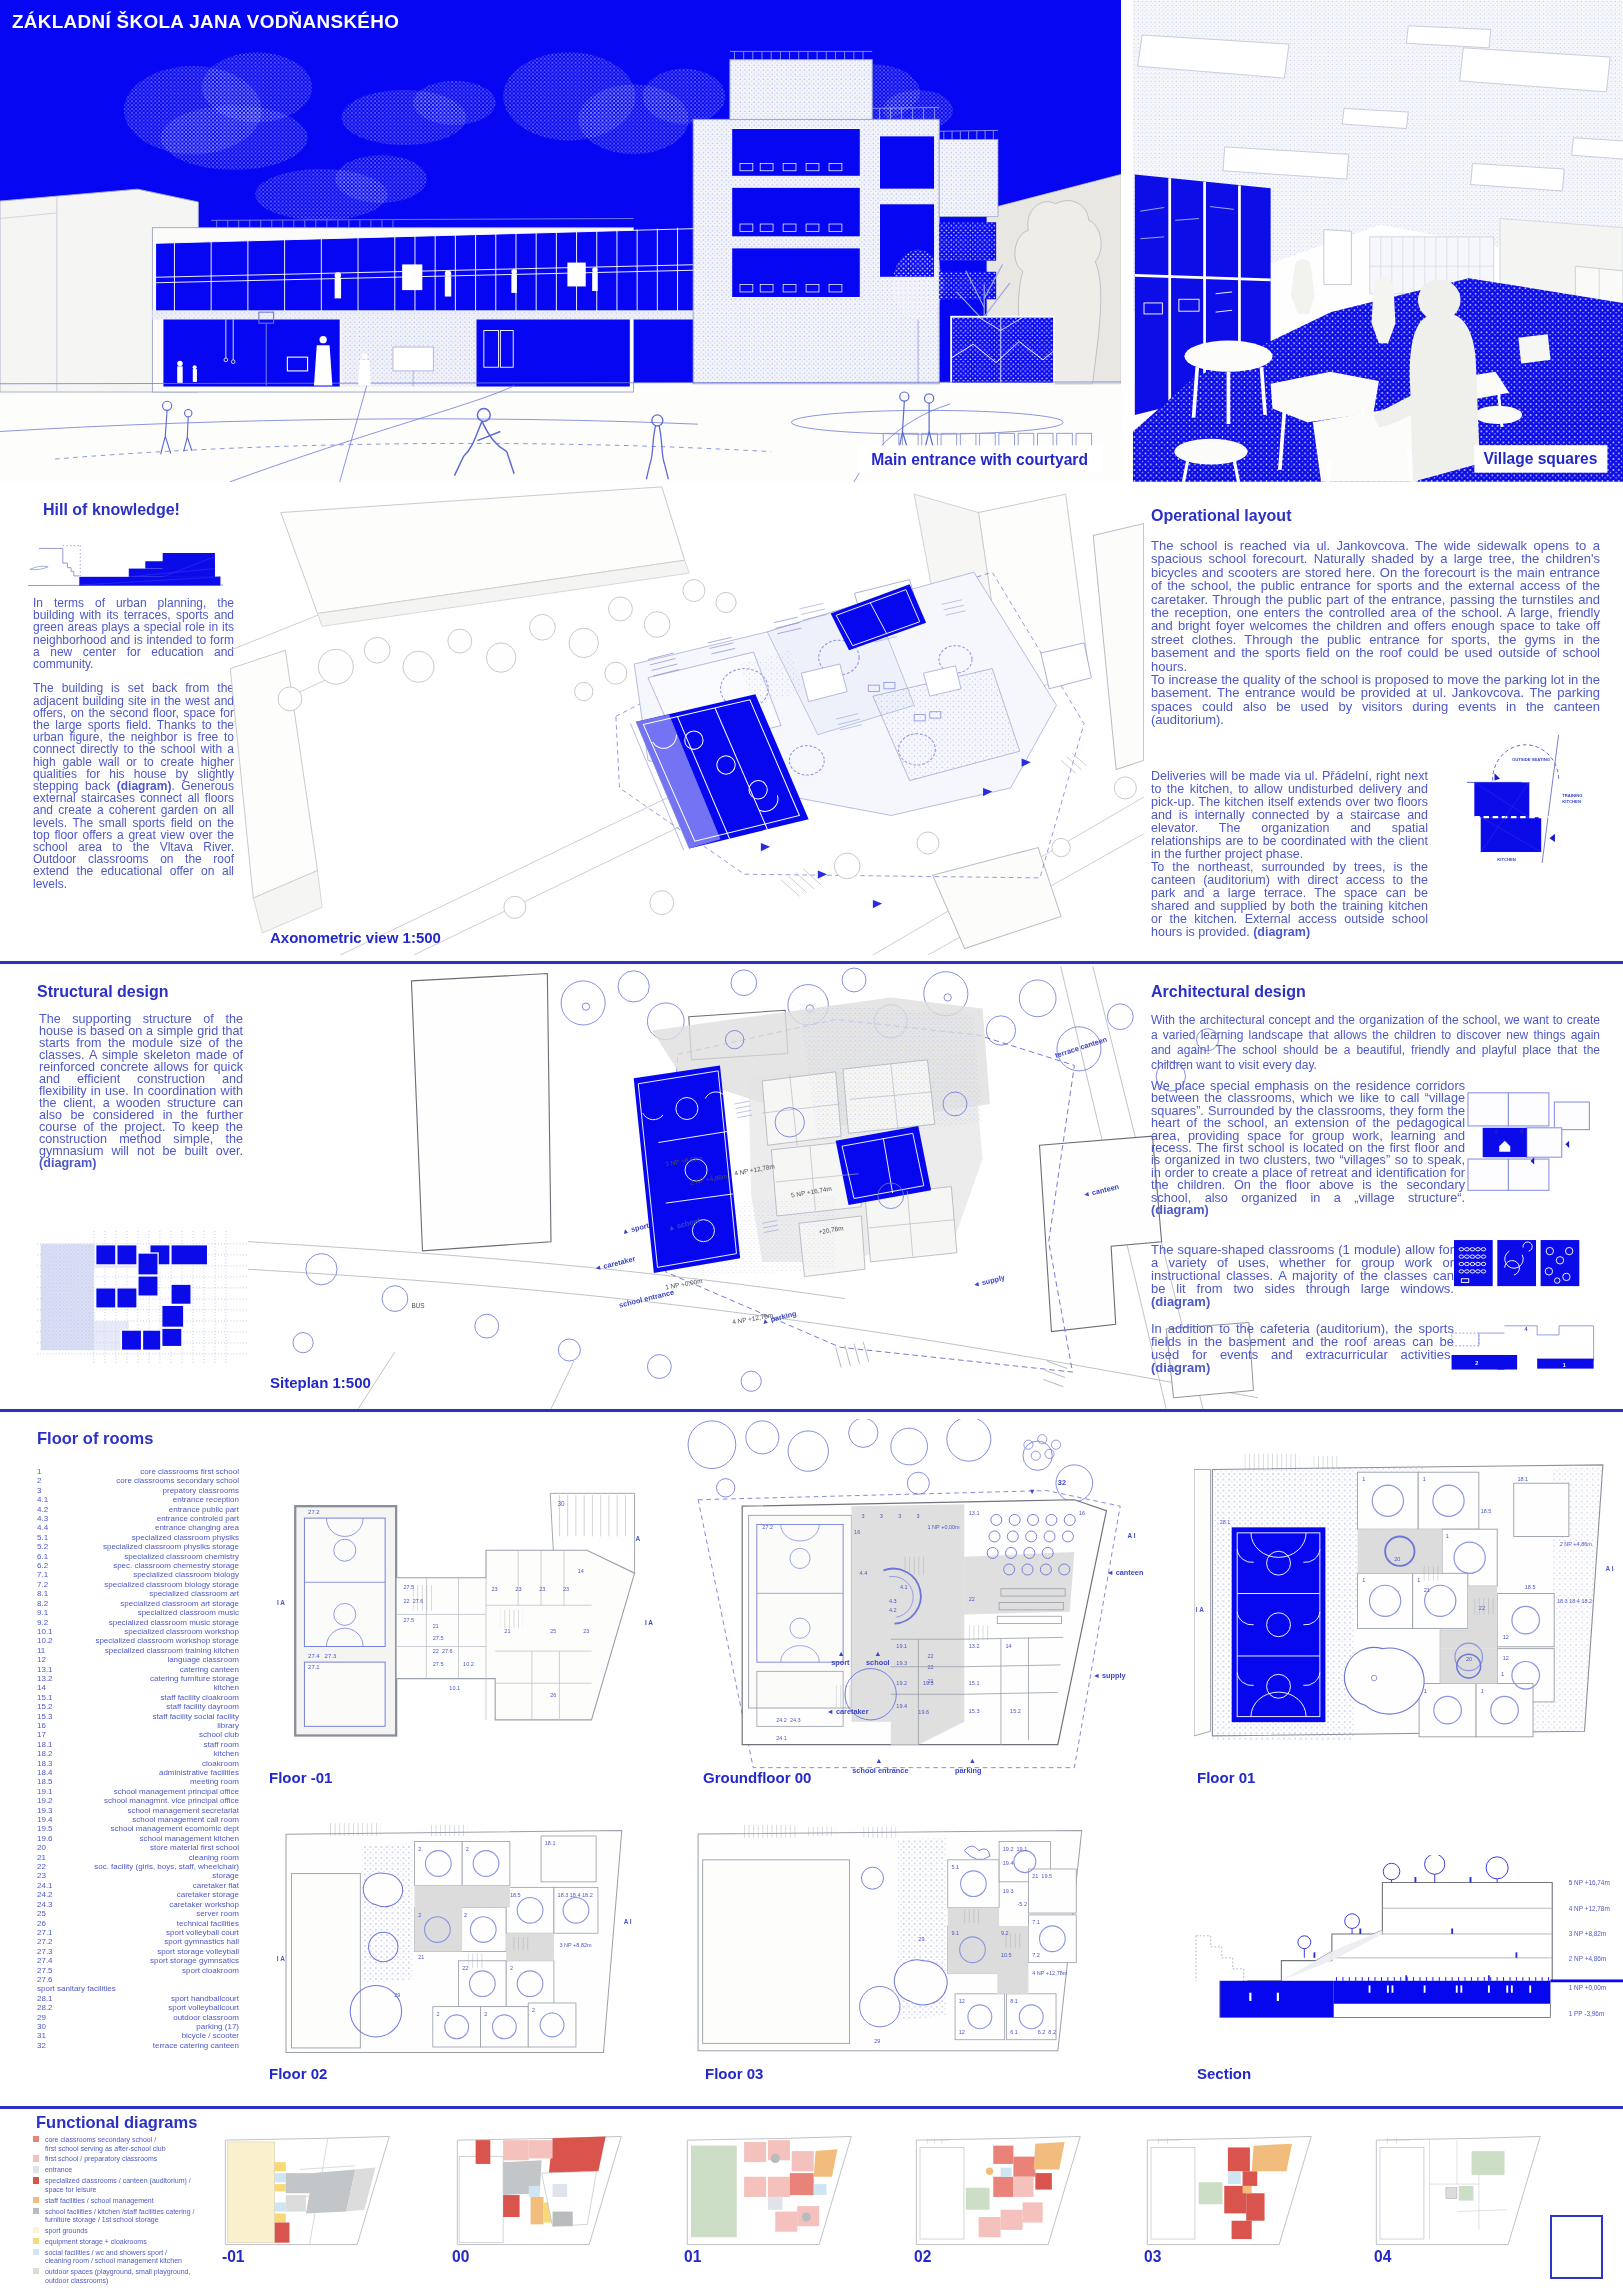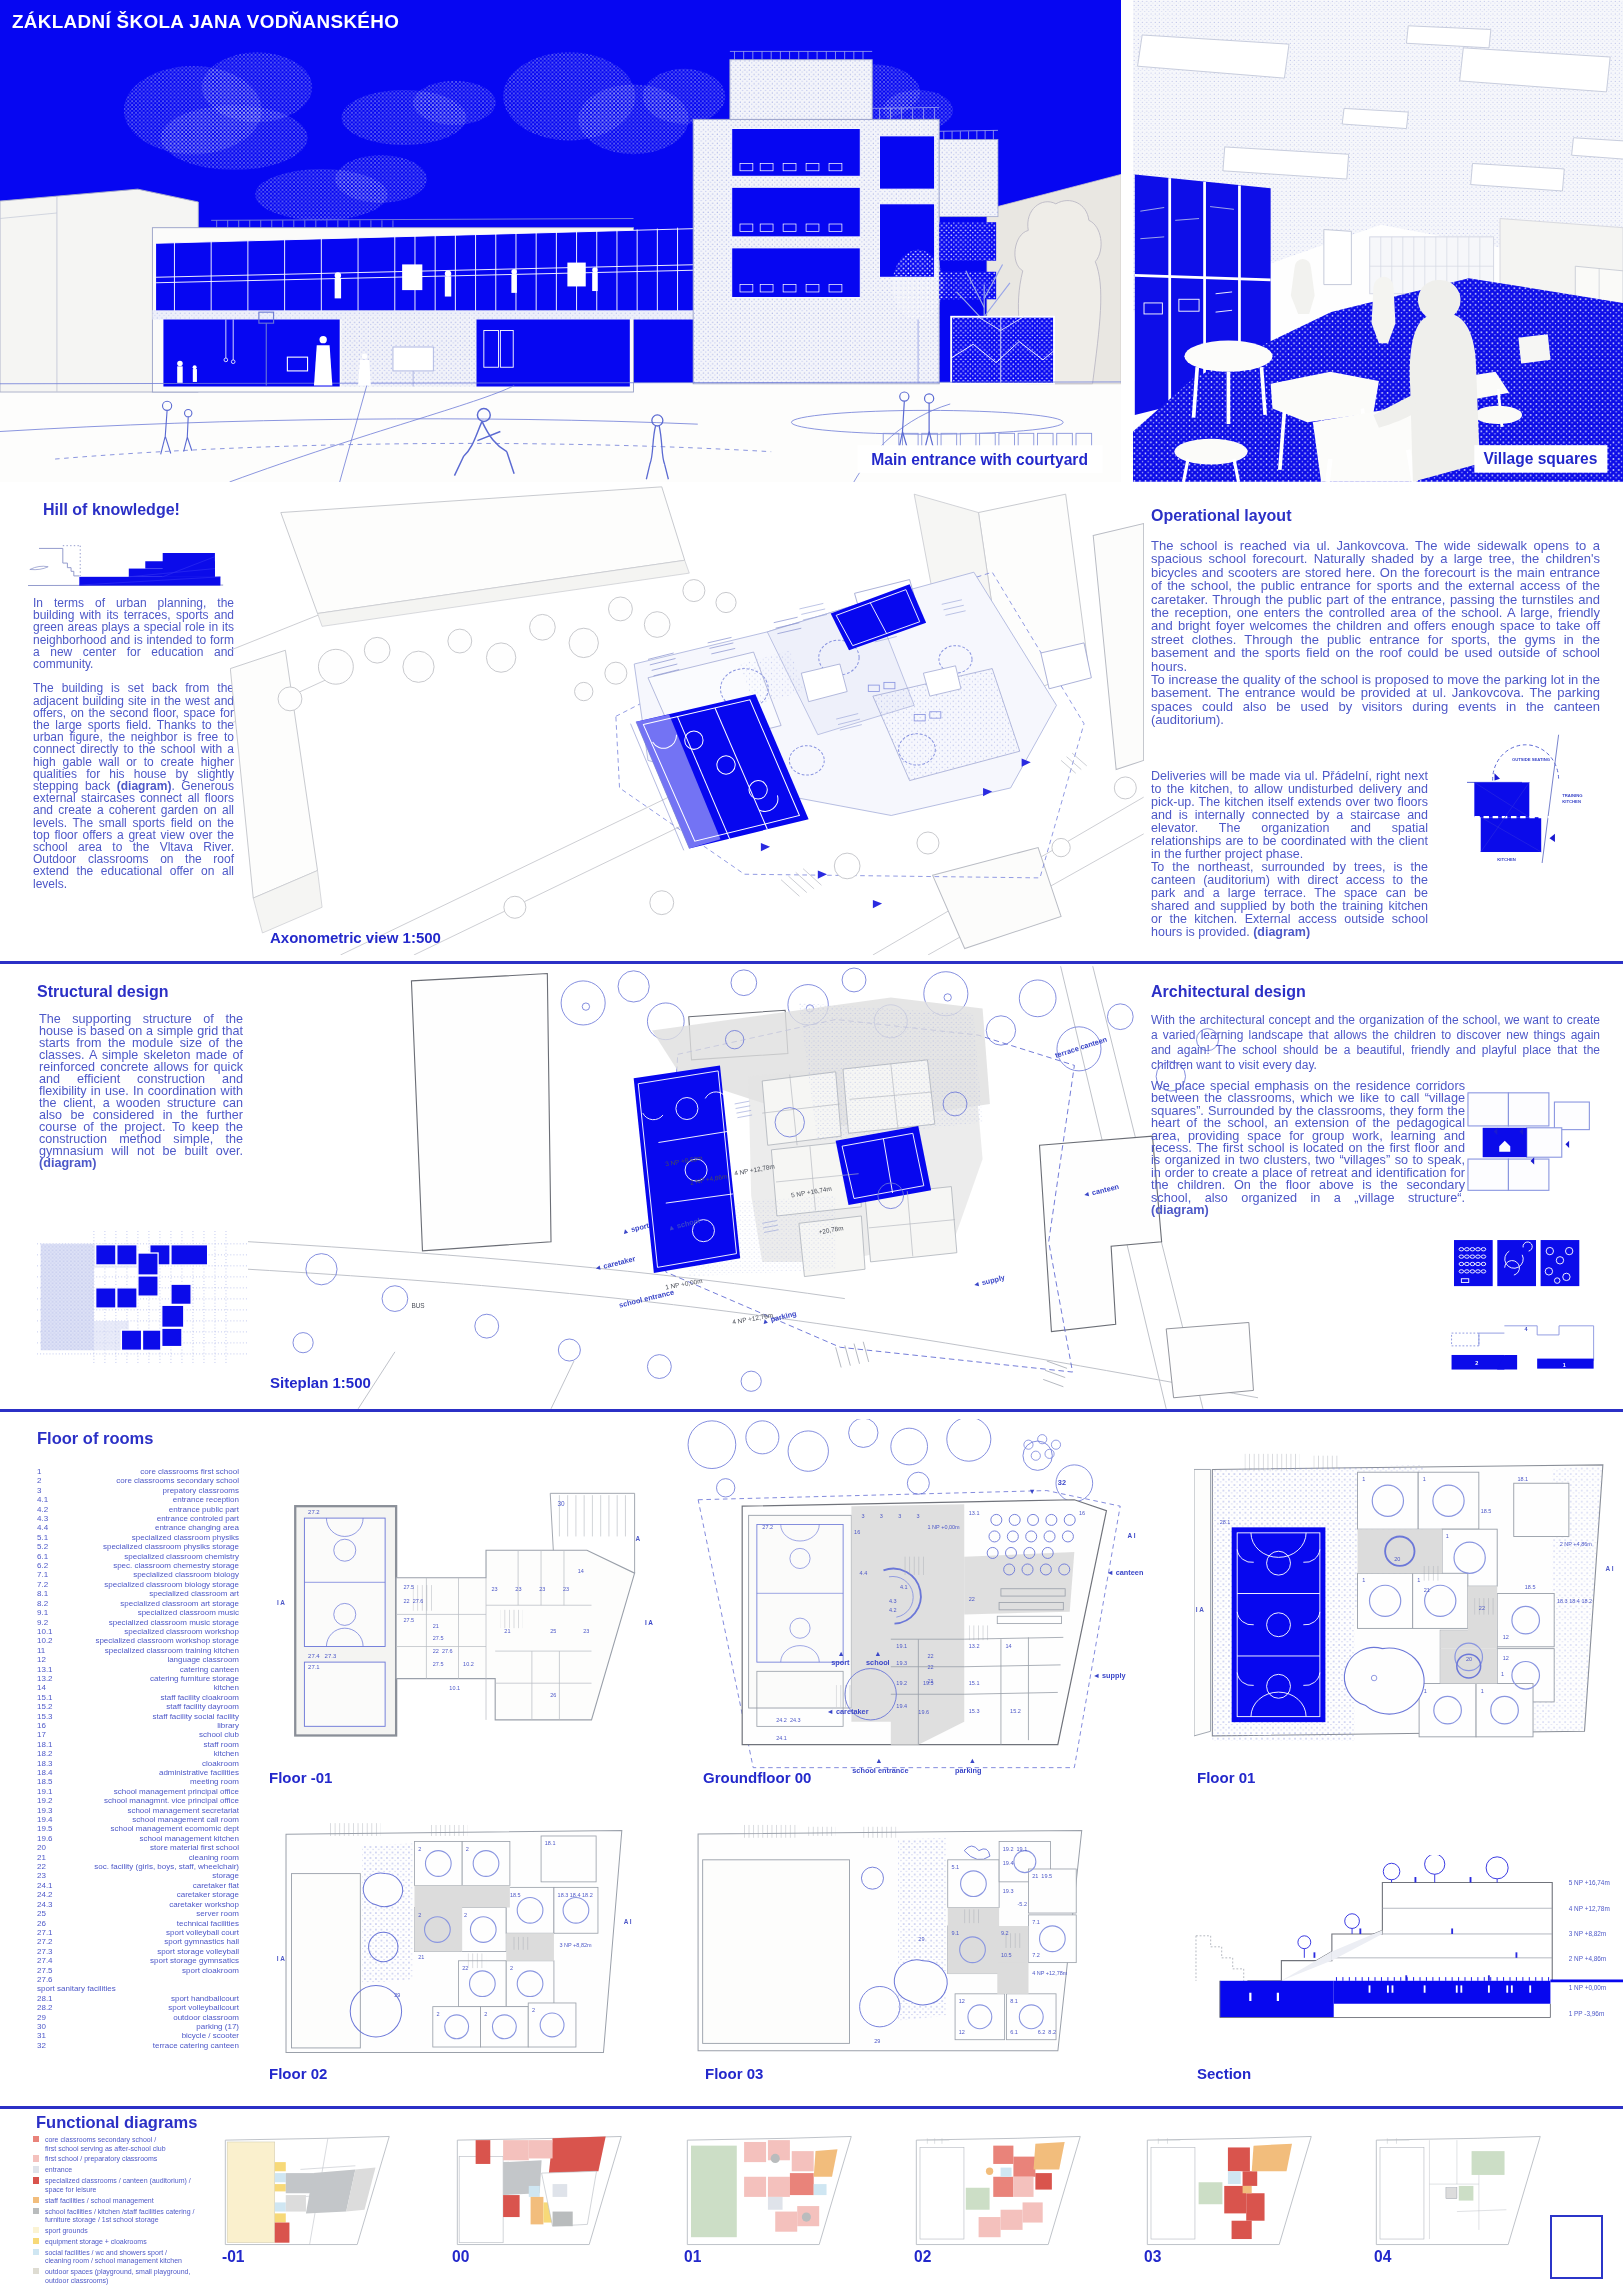--- a/index.html
+++ b/index.html
@@ -869,20 +869,21 @@
 <rect x="18" y="40" width="48" height="32" fill="#0b0bea"></rect>
 <path d="M36,60 l6,-6 6,6 v6 h-12 z" fill="#ffffff"></path>
 <g fill="#1a1ad0">
         <polygon points="30,44 34,40 34,48"></polygon>
         <polygon points="58,44 62,40 62,48"></polygon>
         <polygon points="70,76 74,72 74,80"></polygon>
         <polygon points="108,58 112,54 112,62"></polygon>
       </g>
 </svg>
 
+<div class="abs body-txt" style="left:1151px;top:1243px;width:303px;font-size:13px;line-height:13px;">The square-shaped classrooms (1 module) allow for a variety of uses, whether for group work or instructional classes. A majority of the classes can be lit from two sides through large windows. <b>(diagram)</b></div>
 
 <svg class="abs" style="left:1454px;top:1240px" width="129" height="48" viewBox="0 0 140 52">
 <rect x="0" y="0" width="42" height="50" fill="#0b0bea"></rect>
 <rect x="47" y="0" width="42" height="50" fill="#0b0bea"></rect>
 <rect x="94" y="0" width="42" height="50" fill="#0b0bea"></rect>
 <g fill="none" stroke="#ffffff" stroke-width="1">
 <ellipse cx="8" cy="10" rx="2.5" ry="1.8"></ellipse>
         <ellipse cx="14" cy="10" rx="2.5" ry="1.8"></ellipse>
         <ellipse cx="20" cy="10" rx="2.5" ry="1.8"></ellipse>
         <ellipse cx="26" cy="10" rx="2.5" ry="1.8"></ellipse>
@@ -906,20 +907,21 @@
 <path d="M60,12 a10,10 0 1 0 14,4 M55,30 a8,8 0 1 1 10,8 M75,8 a5,5 0 1 1 6,4"></path>
 <circle cx="104" cy="12" r="4"></circle>
         <circle cx="115" cy="22" r="4"></circle>
         <circle cx="103" cy="34" r="4"></circle>
         <circle cx="125" cy="12" r="4"></circle>
         <circle cx="122" cy="40" r="4"></circle>
         <circle cx="112" cy="44" r="3"></circle>
 </g>
 </svg>
 
+<div class="abs body-txt" style="left:1151px;top:1322px;width:303px;font-size:13px;line-height:13px;">In addition to the cafeteria (auditorium), the sports fields in the basement and the roof areas can be used for events and extracurricular activities. <b>(diagram)</b></div>
 
 <svg class="abs" style="left:1449px;top:1324px" width="149" height="51" viewBox="0 0 162 56">
 <g fill="none" stroke="#8a96e0" stroke-width="1">
 <rect x="2" y="10" width="30" height="14" stroke-dasharray="2,2"></rect>
 <path d="M32,24 L32,10 L60,10 M60,2 L96,2 L96,12 L120,12 L120,2 L158,2 L158,40 L120,40"></path>
 </g>
 <rect x="2" y="34" width="58" height="16" fill="#0b0bea"></rect>
 <polygon points="60,34 74,34 74,50 60,50 52,50" fill="#0b0bea"></polygon>
 <rect x="96" y="38" width="62" height="11" fill="#0b0bea"></rect>
 <g fill="#ffffff" font-size="6" font-weight="bold">

